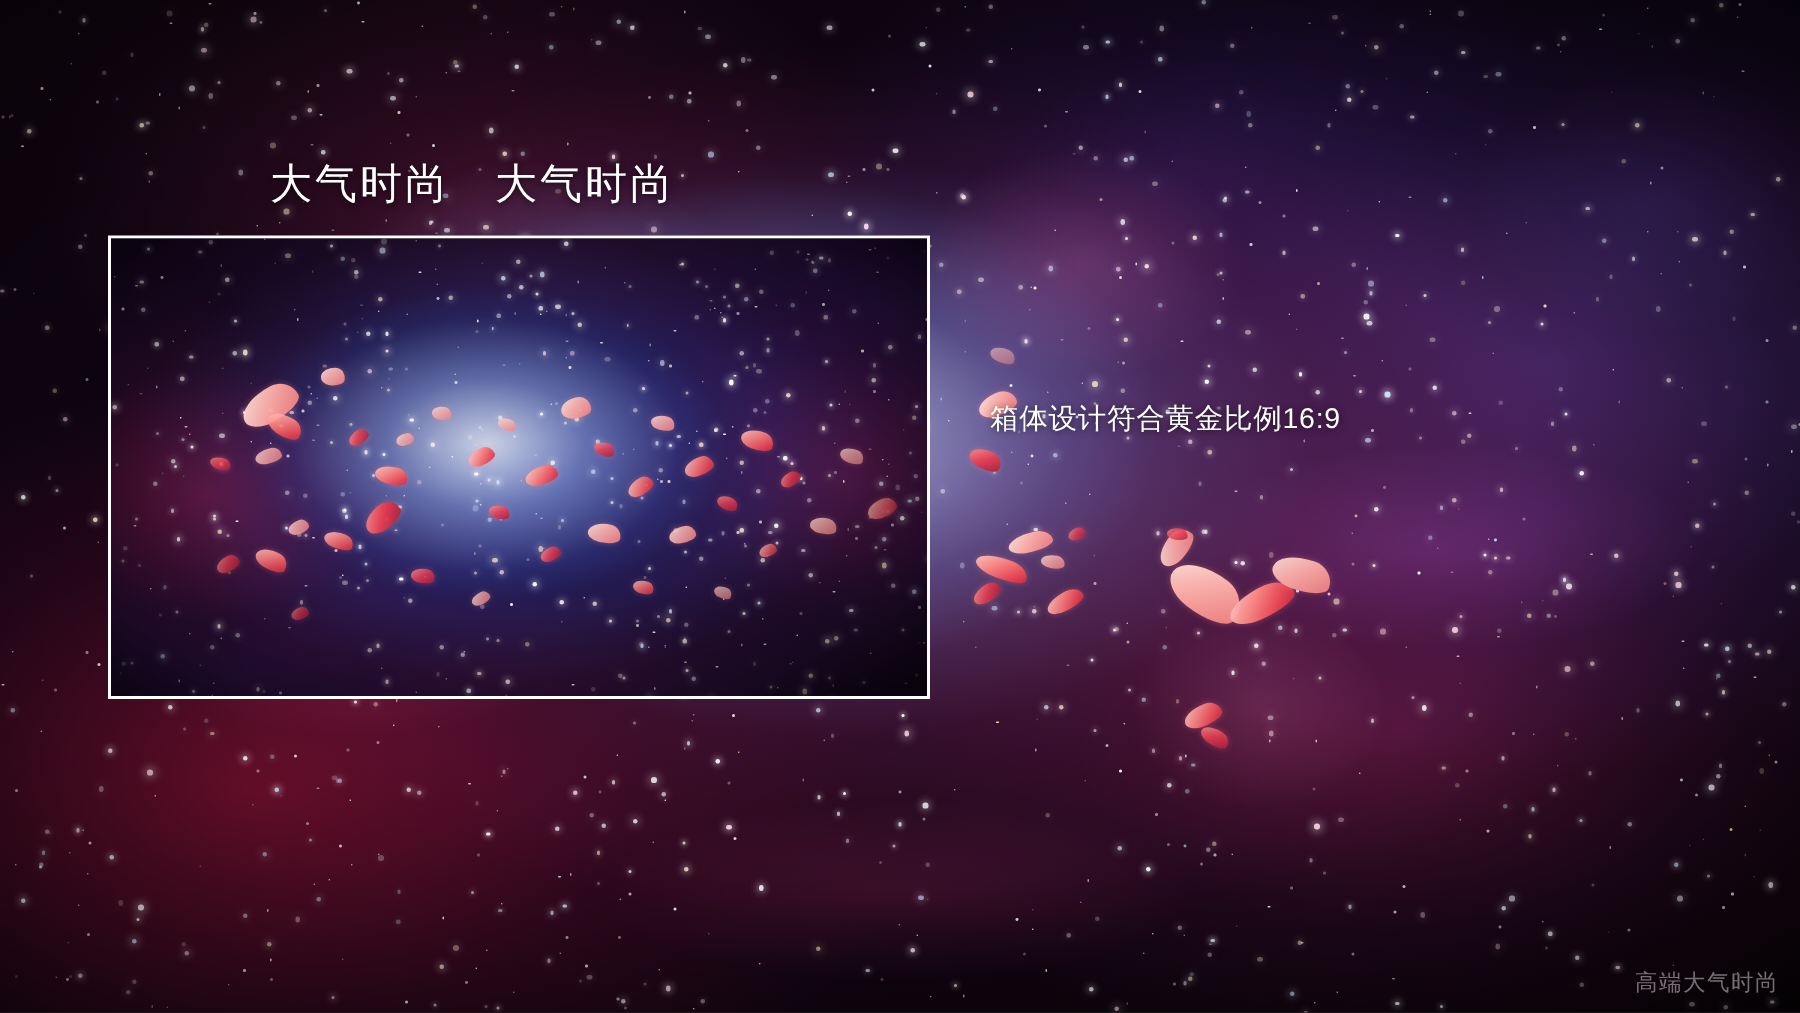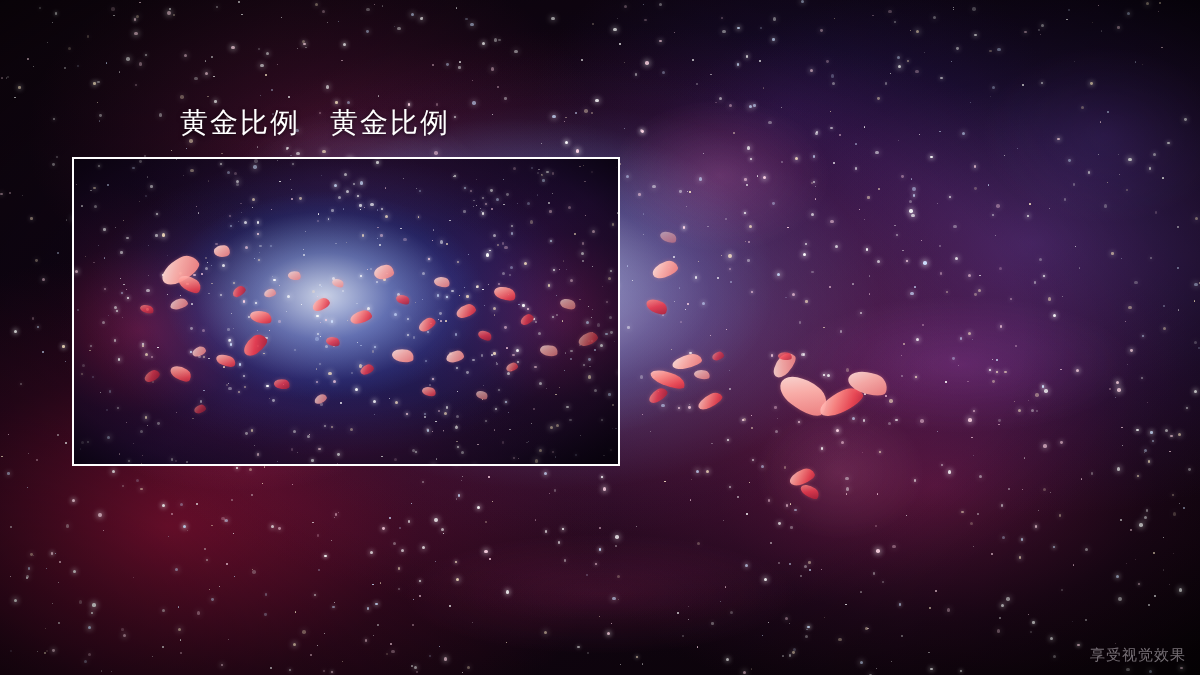--- a/index.html
+++ b/index.html
@@ -1264,21 +1264,21 @@
       <span class="petal pale" style="left:770px;top:357px;width:28px;height:16px;opacity:0.9;transform:rotate(-48deg);"></span>
       <span class="petal " style="left:818px;top:392px;width:46px;height:20px;opacity:0.95;transform:rotate(-24deg);"></span>
       <span class="petal pale" style="left:848px;top:372px;width:40px;height:22px;opacity:0.93;transform:rotate(20deg);"></span>
       <span class="petal " style="left:789px;top:470px;width:26px;height:14px;opacity:0.9;transform:rotate(-20deg);"></span>
       <span class="petal deep" style="left:800px;top:486px;width:20px;height:11px;opacity:0.85;transform:rotate(34deg);"></span>
       <span class="petal deep" style="left:778px;top:352px;width:14px;height:8px;opacity:0.8;transform:rotate(10deg);"></span>
       <span class="petal deep" style="left:712px;top:352px;width:12px;height:8px;opacity:0.75;transform:rotate(-14deg);"></span>
       <span class="petal pale" style="left:660px;top:232px;width:17px;height:10px;opacity:0.55;transform:rotate(24deg);"></span>
     </div>
 
-  <div id="headline">黄金比例　黄金比例</div>
+  <div id="headline">大气时尚　大气时尚</div>
 
   <div id="preview-frame">
     <div class="inner-sky"></div>
     <div class="stars" id="inner-stars">
         <i style="left:154.4px;top:227.5px;width:3.2px;height:3.2px;background:#ffffff;opacity:0.38;box-shadow:0 0 4.8px 1.4px rgba(255,255,255,0.19);"></i>
         <i style="left:205.4px;top:22.3px;width:1.2px;height:1.2px;background:#ffffff;opacity:0.97;"></i>
         <i style="left:492.2px;top:246.6px;width:2.7px;height:2.7px;background:#ffffff;opacity:0.87;box-shadow:0 0 4.1px 1.2px rgba(255,255,255,0.44);"></i>
         <i style="left:129.1px;top:196.9px;width:1.9px;height:1.9px;background:#ffe9c8;opacity:0.59;box-shadow:0 0 2.8px 0.8px rgba(255,255,255,0.30);"></i>
         <i style="left:262.9px;top:304.4px;width:1.1px;height:1.1px;background:#ffd6e6;opacity:0.42;"></i>
         <i style="left:421.8px;top:203.8px;width:2.5px;height:2.5px;background:#ffffff;opacity:0.42;box-shadow:0 0 3.8px 1.1px rgba(255,255,255,0.21);"></i>
@@ -1828,17 +1828,18 @@
         <span class="petal deep" style="left:200px;top:220px;width:16px;height:10px;opacity:0.82;transform:rotate(12deg);"></span>
         <span class="petal pale" style="left:240px;top:236px;width:13px;height:8px;opacity:0.76;transform:rotate(-24deg);"></span>
         <span class="petal " style="left:348px;top:228px;width:14px;height:9px;opacity:0.8;transform:rotate(18deg);"></span>
         <span class="petal deep" style="left:120px;top:246px;width:12px;height:8px;opacity:0.72;transform:rotate(-14deg);"></span>
         <span class="petal pale" style="left:402px;top:232px;width:12px;height:8px;opacity:0.74;transform:rotate(26deg);"></span>
       </div>
     <div class="inner-vignette"></div>
   </div>
 
   <div id="body-copy">
+    <div class="line">箱体设计符合黄金比例16:9</div>
   </div>
 
-  <div id="watermark">享受视觉效果</div>
+  <div id="watermark">高端大气时尚</div>
 
 </div>
 
 </body></html>

